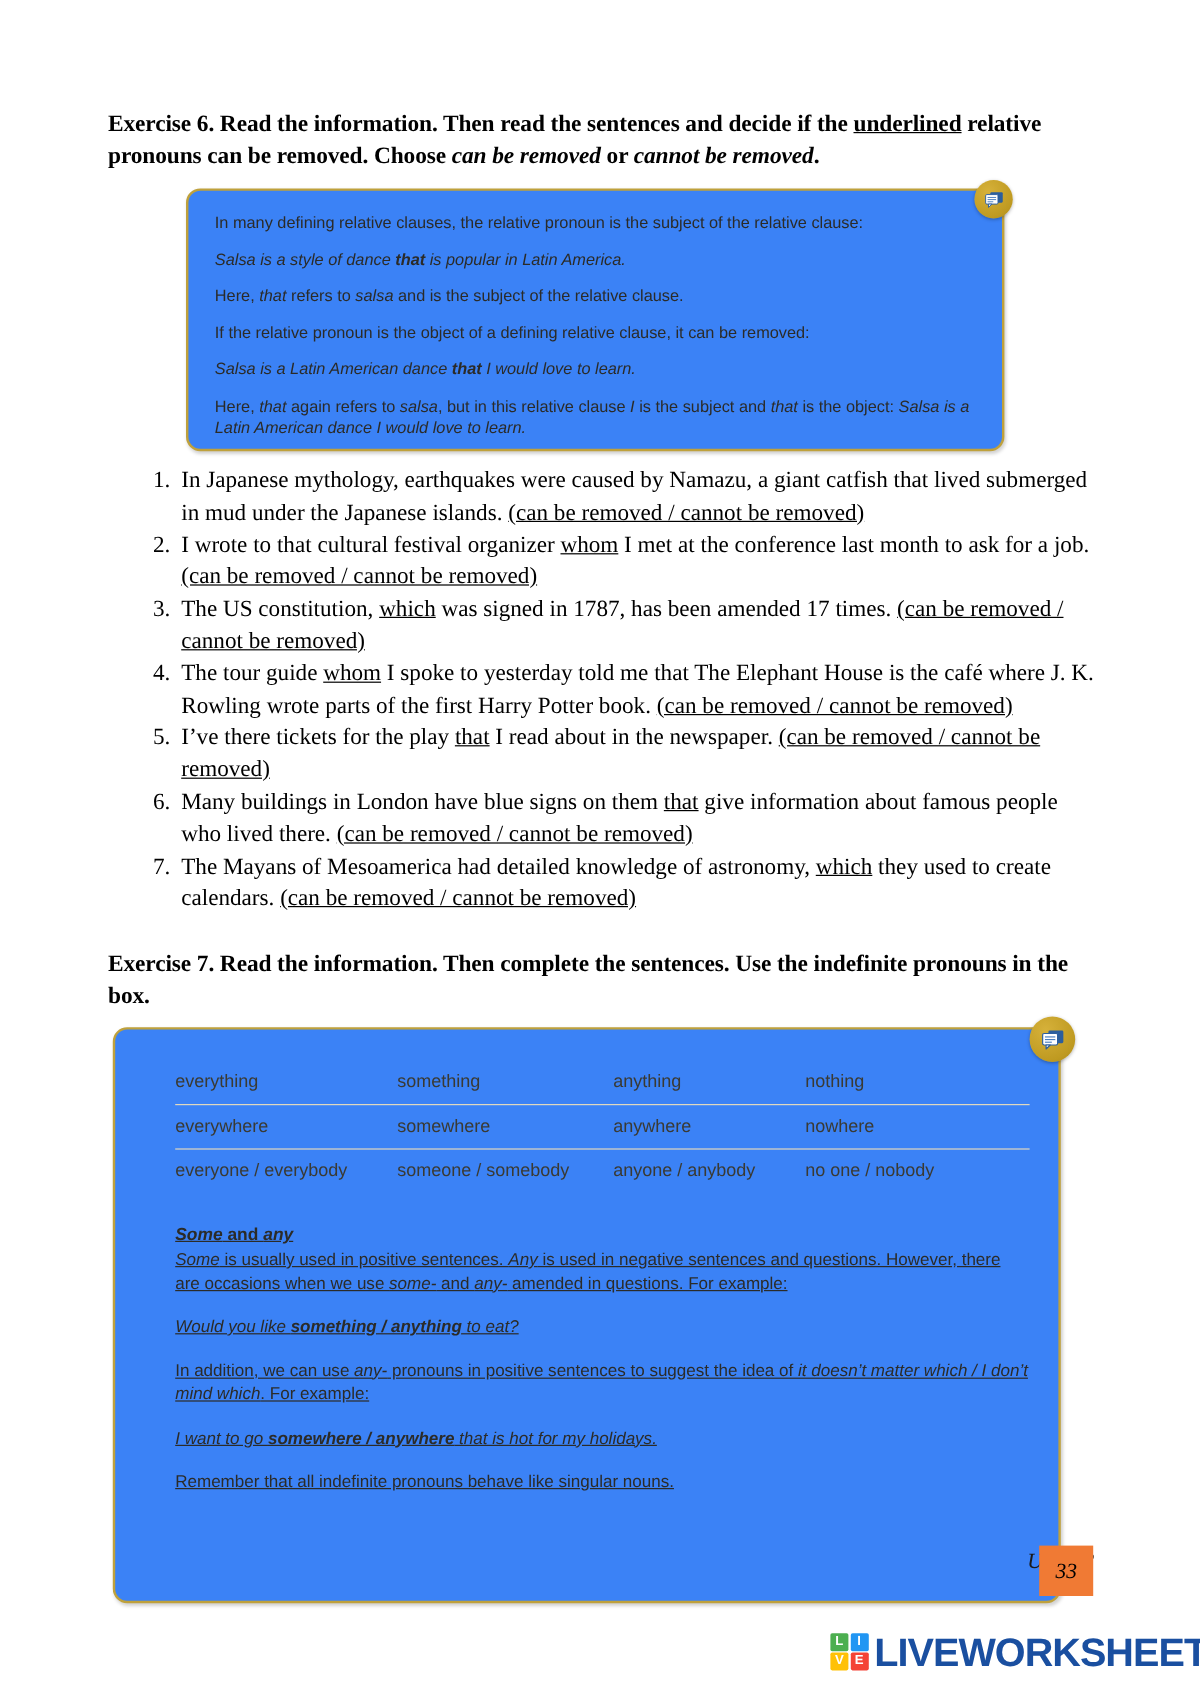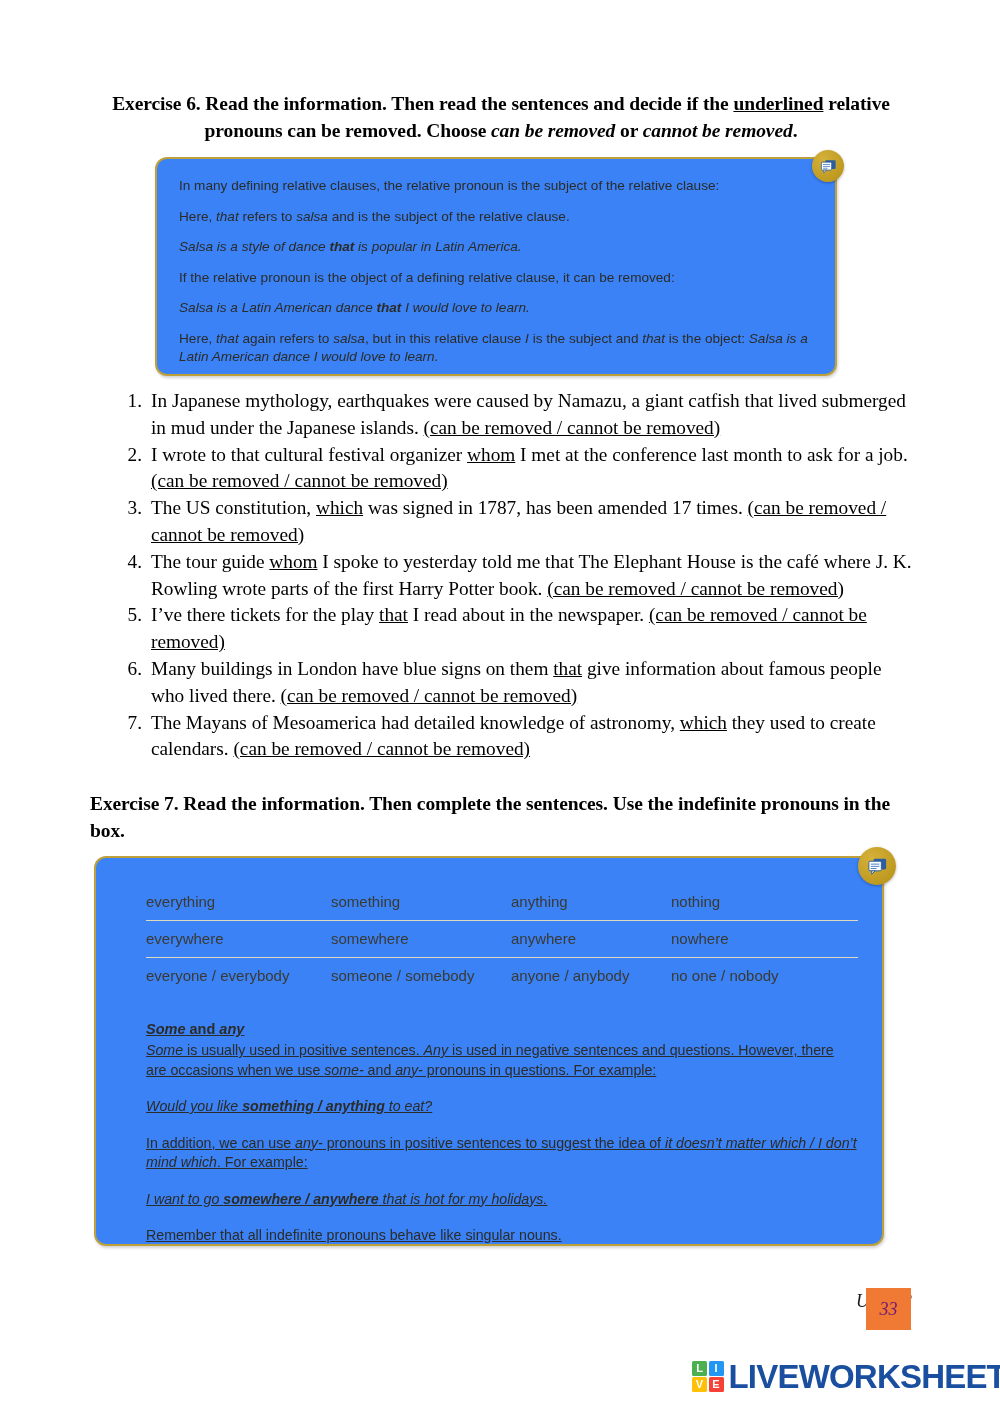--- a/index.html
+++ b/index.html
@@ -32,21 +32,21 @@
     font-weight: bold;
     font-size: 19.5px;
     line-height: 27px;
     letter-spacing: -0.1px;
     text-align: left;
   }
   .ex-heading .it { font-style: italic; font-weight: bold; }
   .ex-heading .u  { text-decoration: underline; }
   .ex-heading .reg { font-weight: bold; }
 
-  #ex6-heading { top: 90px; text-align: center; }
+  #ex6-heading { top: 90px; }
   #ex7-heading { top: 790px; }
 
   
   .infobox {
     position: absolute;
     background: #3b82f6;
     border: 2.5px solid #bfa13c;
     border-radius: 12px;
     box-sizing: border-box;
     box-shadow: 1px 2px 3px rgba(0,0,0,0.18);
@@ -55,21 +55,21 @@
     left: 155px;
     top: 157px;
     width: 682px;
     height: 219px;
     padding: 18px 22px 12px 22px;
   }
   #infobox2 {
     left: 94px;
     top: 856px;
     width: 790px;
-    height: 390px;
+    height: 480px;
     padding: 20px 24px 14px 24px;
   }
 
   .ib-line {
     font-family: "Liberation Sans", sans-serif;
     font-size: 13.6px;
     line-height: 18px;
     color: #2b2b28;
     margin: 0 0 12.5px 0;
   }
@@ -181,21 +181,21 @@
     color: #1a1a1a;
     letter-spacing: 0.3px;
   }
   #page-badge {
     position: absolute;
     left: 866px;
     top: 1288px;
     width: 45px;
     height: 42px;
     background: #f07a34;
-    color: #701a75;
+    color: #000000;
     font-family: "Liberation Serif", serif;
     font-style: italic;
     font-size: 18px;
     display: flex;
     align-items: center;
     justify-content: center;
   }
 
   
   #lw-logo {
@@ -240,22 +240,22 @@
 <body>
 
 <div class="page">
 
   <div class="ex-heading" id="ex6-heading">
     <span class="reg">Exercise 6</span><span class="reg">. Read the information. Then read the sentences and decide if the </span><span class="reg u">underlined</span><span class="reg"> relative pronouns can be removed. Choose </span><span class="it">can be removed</span><span class="reg"> or </span><span class="it">cannot be removed</span><span class="reg">.</span>
   </div>
 
   <div class="infobox" id="infobox1">
     <p class="ib-line">In many defining relative clauses, the relative pronoun is the subject of the relative clause:</p>
+    <p class="ib-line italic"><i>Salsa is a style of dance </i><b><i>that</i></b><i> is popular in Latin America.</i></p>
     <p class="ib-line">Here, <i>that</i> refers to <i>salsa</i> and is the subject of the relative clause.</p>
-    <p class="ib-line italic"><i>Salsa is a style of dance </i><b><i>that</i></b><i> is popular in Latin America.</i></p>
     <p class="ib-line">If the relative pronoun is the object of a defining relative clause, it can be removed:</p>
     <p class="ib-line italic"><i>Salsa is a Latin American dance </i><b><i>that</i></b><i> I would love to learn.</i></p>
     <p class="ib-line">Here, <i>that</i> again refers to <i>salsa</i>, but in this relative clause <i>I</i> is the subject and <i>that</i> is the object: <i>Salsa is a Latin American dance I would love to learn.</i></p>
   </div>
 
   <div class="bubble-badge" id="bubble1">
     <svg width="19" height="19" viewBox="0 0 24 24" aria-hidden="true">
       <rect x="8" y="4" width="13" height="11" rx="1.2" fill="#2b5e9e"></rect>
       <rect x="3" y="6.5" width="13" height="10" rx="1.2" fill="#ffffff" stroke="#2b5e9e" stroke-width="1"></rect>
       <path d="M6 16.5 L6 20 L9.6 16.5 Z" fill="#ffffff" stroke="#2b5e9e" stroke-width="1" stroke-linejoin="round"></path>
@@ -327,21 +327,21 @@
 
       <div class="pron-cell">everyone / everybody</div>
       <div class="pron-cell">someone / somebody</div>
       <div class="pron-cell">anyone / anybody</div>
       <div class="pron-cell">no one / nobody</div>
     </div>
 
     <div class="some-any">
       <p class="sa-title"><span class="it">Some</span><span class="pl"> and </span><span class="it">any</span></p>
 
-      <p class="sa-p"><i>Some</i><span> is usually used in positive sentences. </span><i>Any</i><span> is used in negative sentences and questions. However, there are occasions when we use </span><i>some-</i><span> and </span><i>any-</i><span> pronouns in questions. For example:</span></p>
+      <p class="sa-p"><i>Some</i><span> is usually used in positive sentences. </span><i>Any</i><span> is used in negative sentences and questions. However, there are occasions when we use </span><i>some-</i><span> and </span><i>any-</i><span> amended in questions. For example:</span></p>
 
       <p class="sa-p italic"><span>Would you like </span><b>something / anything</b><span> to eat?</span></p>
 
       <p class="sa-p"><span>In addition, we can use </span><i>any-</i><span> pronouns in positive sentences to suggest the idea of </span><i>it doesn’t matter which / I don’t mind which</i><span>. For example:</span></p>
 
       <p class="sa-p italic"><span>I want to go </span><b>somewhere / anywhere</b><span> that is hot for my holidays.</span></p>
 
       <p class="sa-p tight">Remember that all indefinite pronouns behave like singular nouns.</p>
     </div>
   </div>

